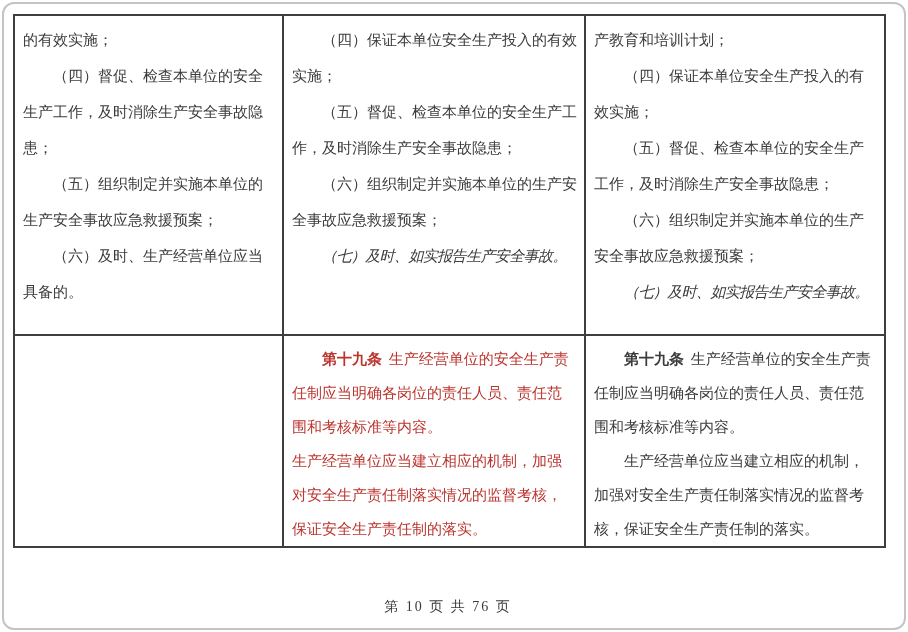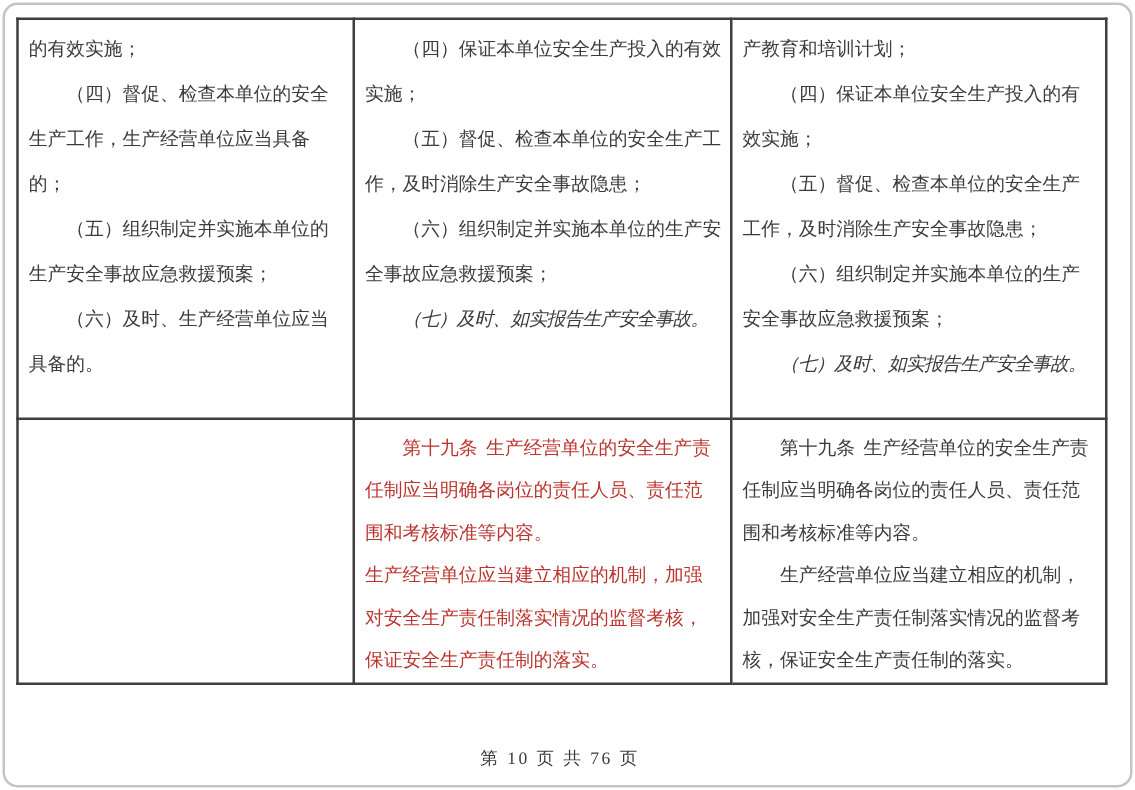--- a/index.html
+++ b/index.html
@@ -34,21 +34,21 @@
     overflow:hidden;
   }
   tr.r1 td{height:320px;padding:6px 6px 0 8px;line-height:36px;}
   tr.r2 td{height:209px;padding:6px 10px 0 8px;line-height:34px;}
   tr.r3 td{height:34px;padding:0 6px;line-height:30px;white-space:nowrap;}
   td.c1{padding-right:12px;}
   p{margin:0;text-indent:2em;}
   p.noindent{text-indent:0;}
   p.tight{letter-spacing:-0.6px;font-style:italic;}
   .red{color:var(--red);}
-  .b{font-weight:normal;}
+  .b{font-weight:bold;}
   .label{margin-right:.45em;}
   .footer{
     position:absolute;left:0;top:598px;width:896px;
     text-align:center;
     font-size:14px;
     letter-spacing:2px;
     color:var(--ink);
   }
 </style>
 </head>
@@ -59,21 +59,21 @@
 <table class="doc">
   <colgroup>
     <col style="width:269px">
       <col style="width:302px">
       <col style="width:300px">
   </colgroup>
   <tbody>
       <tr class="r1">
     <td class="c1">
       <p class="noindent">的有效实施；</p>
-      <p>（四）督促、检查本单位的安全生产工作，生产经营单位应当具备的；</p>
+      <p>（四）督促、检查本单位的安全生产工作，及时消除生产安全事故隐患；</p>
       <p>（五）组织制定并实施本单位的生产安全事故应急救援预案；</p>
       <p>（六）及时、生产经营单位应当具备的。</p>
     </td>
     <td class="c2">
       <p>（四）保证本单位安全生产投入的有效实施；</p>
       <p>（五）督促、检查本单位的安全生产工作，及时消除生产安全事故隐患；</p>
       <p>（六）组织制定并实施本单位的生产安全事故应急救援预案；</p>
       <p class="tight">（七）及时、如实报告生产安全事故。</p>
     </td>
     <td class="c3">

